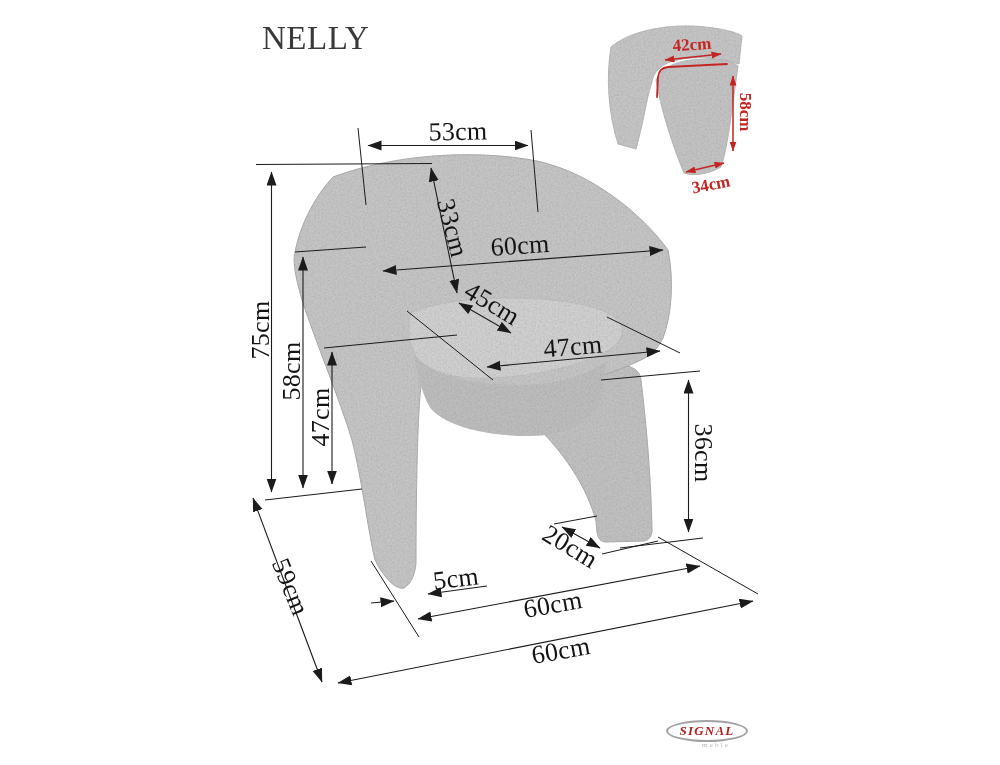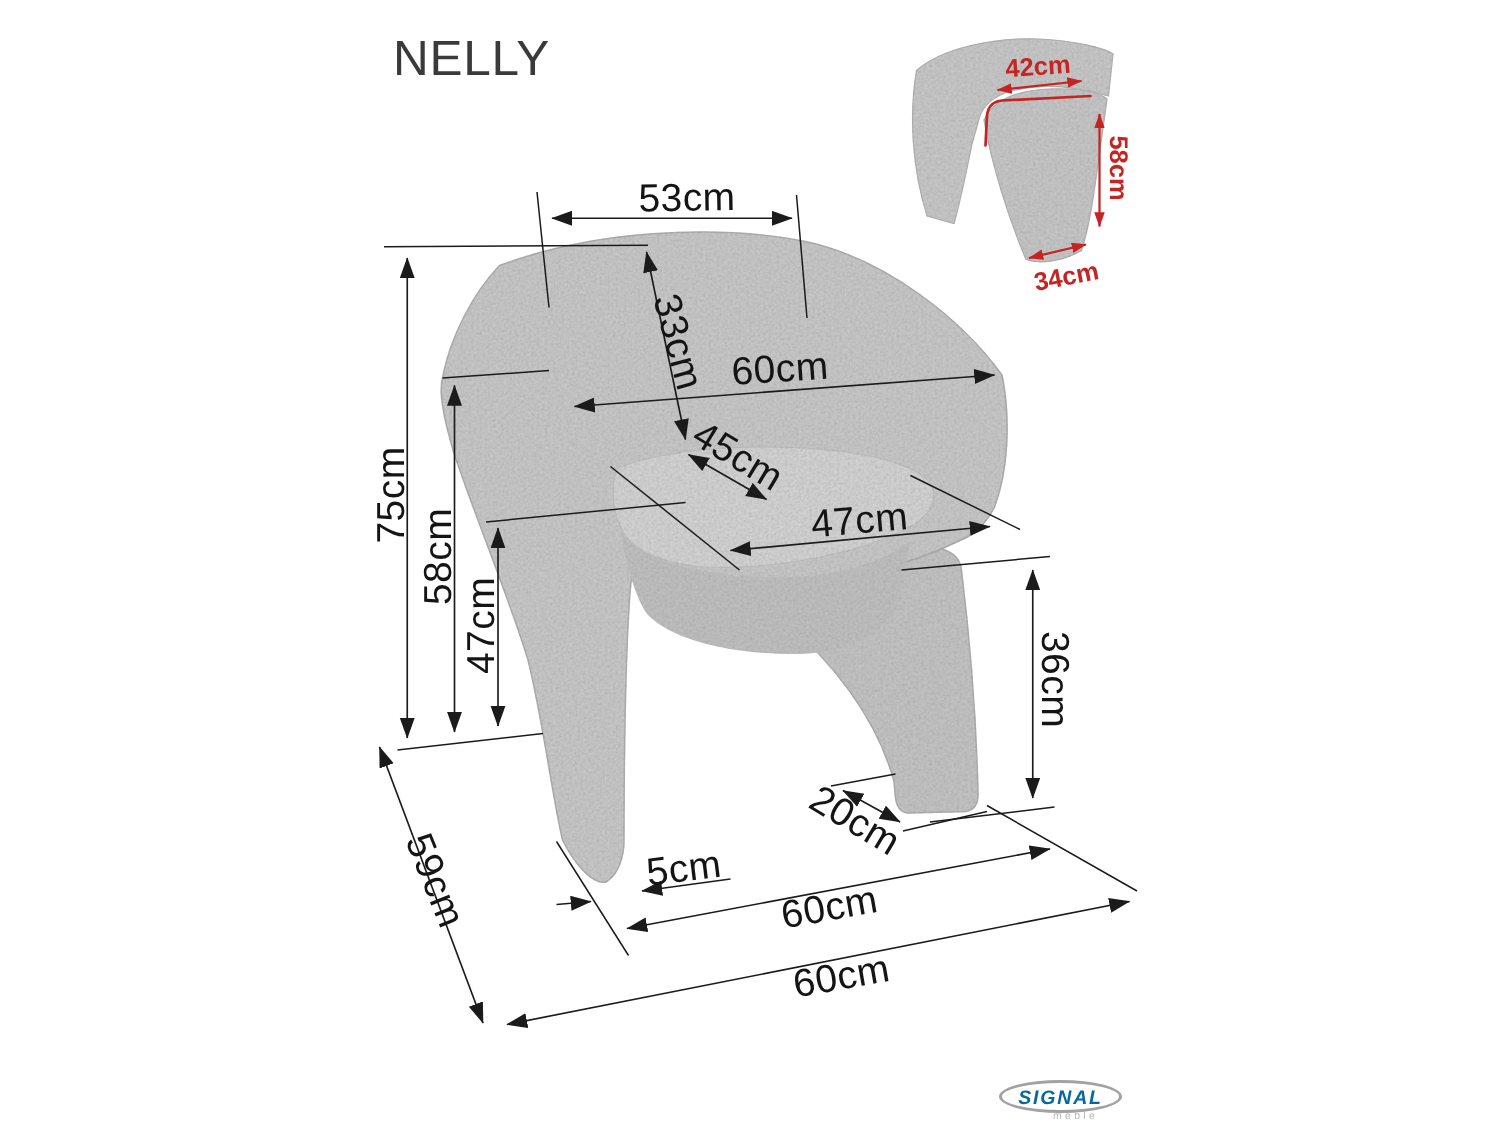--- a/index.html
+++ b/index.html
@@ -1,28 +1,28 @@
 <!DOCTYPE html>
 <html><head>
 <meta charset="utf-8">
 <style>
   html,body{margin:0;padding:0;background:#fff;}
   #stage{position:relative;width:930px;height:765px;background:#ffffff;overflow:hidden;
-         font-family:Liberation Sans, sans-serif;}
+         font-family:Liberation Serif, serif;}
   #drawing{position:absolute;left:0;top:0;}
   .title{position:absolute;left:262px;top:20px;font-size:33px;font-weight:500;
          color:#3a3a3a;letter-spacing:.5px;}
   .dim{position:absolute;font-size:26px;font-weight:400;color:#141414;
        white-space:nowrap;transform-origin:center;letter-spacing:.3px;}
   .dim-red{position:absolute;font-size:17px;font-weight:700;color:#c52522;
        white-space:nowrap;transform-origin:center;}
   .logo-oval{position:absolute;left:666px;top:720px;width:78px;height:18px;
        border:2px solid #a2a2a2;border-radius:50%;display:flex;align-items:center;
        justify-content:center;font-style:italic;font-weight:700;font-size:13px;
-       color:#0369a1;letter-spacing:1.2px;}
+       color:#b91c1c;letter-spacing:1.2px;}
   .logo-sub{position:absolute;left:702px;top:741px;font-size:7px;letter-spacing:2.2px;
        color:#b6b6b6;font-weight:400;}
 </style>
 </head>
 <body>
 
 <div id="stage">
 
   <svg id="drawing" width="1000" height="765" viewBox="0 0 1000 765">
     <defs>

